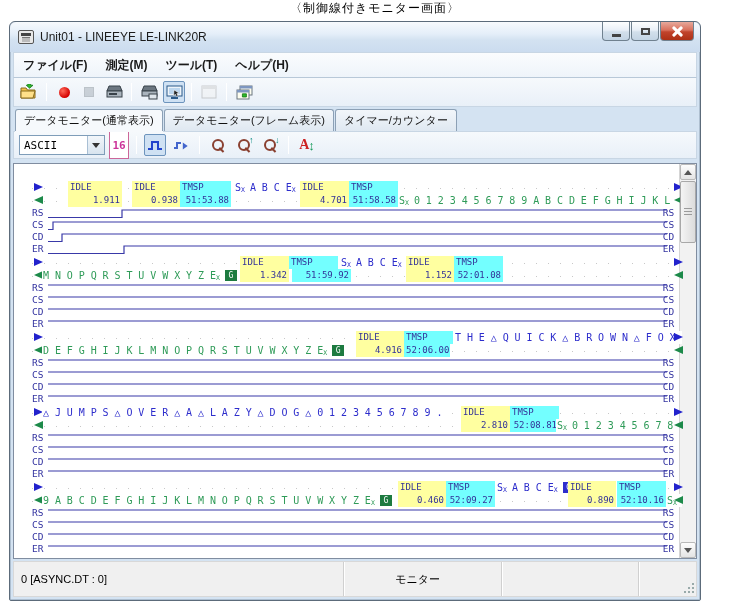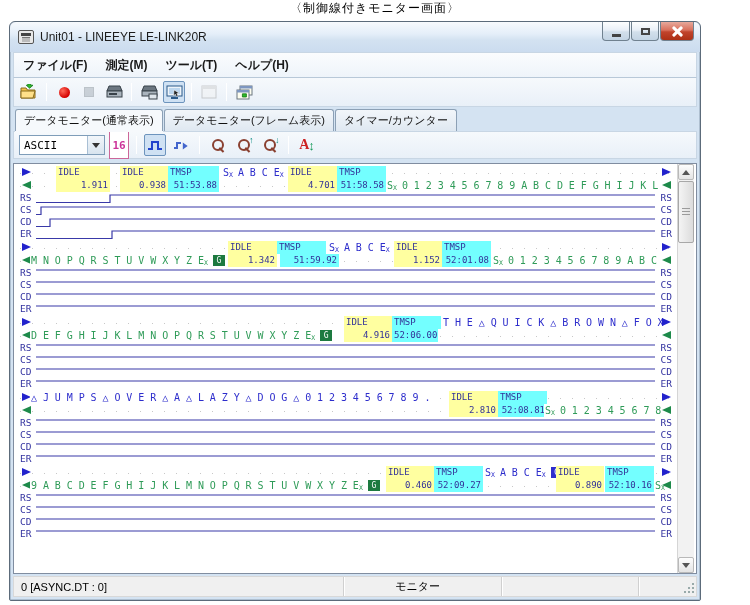--- a/index.html
+++ b/index.html
@@ -64,21 +64,21 @@
   .mag { position:relative; width:13px; height:13px; }
   .mag::before { content:""; position:absolute; left:0; top:0; width:8px; height:8px; border:2px solid #8a4030; border-radius:50%; }
   .mag::after { content:""; position:absolute; left:8px; top:8px; width:6px; height:2px; background:#8a4030; transform:rotate(45deg); transform-origin:0 0; }
   .mag .dir { position:absolute; right:-3px; top:-4px; font-size:9px; color:#0a8a80; font-weight:bold; }
   .btnAI { display:flex; align-items:center; gap:0; }
   .btnAI .A { color:#cc2222; font-size:14px; font-weight:bold; font-family:"Liberation Serif", serif; }
   .btnAI .ud { color:#119955; font-size:13px; margin-left:-1px; }
 
   
   .monitor { flex:1; margin:4px 3px 2px 3px; border:1px solid #808da0; background:#fff; position:relative; overflow:hidden; display:flex; }
-  .mon-content { width:663px; position:relative; padding-top:2px; font-family:"DejaVu Sans Mono", monospace; }
+  .mon-content { width:663px; position:relative; padding-top:17px; font-family:"DejaVu Sans Mono", monospace;margin-left:12px; }
   .block { position:relative; height:74px; margin-bottom:1px; }
   .row { position:relative; height:13px; line-height:13px;
          background:repeating-linear-gradient(90deg,#c8c8c8 0 1px, transparent 1px 12px) 6px 7px / 100% 1px no-repeat; }
   .seg { position:absolute; top:0; height:13px; }
   .arrow { width:10px; height:13px; }
   .arrow i { display:block; width:0; height:0; margin-top:2px; }
   .row.tx .arrow i { border-top:4.5px solid transparent; border-bottom:4.5px solid transparent; border-left:9px solid #2222cc; }
   .row.rx .arrow i { border-top:4.5px solid transparent; border-bottom:4.5px solid transparent; border-right:9px solid #1d8a4a; }
   .chip { font-size:9px; color:#333399; padding:0 2px; overflow:hidden; white-space:nowrap; }
   .chip.idle { background:#ffffa0; }
@@ -103,21 +103,21 @@
   .sb-btn { height:16px; background:linear-gradient(#fdfdfd,#e4e4e4); border:1px solid #b9b9b9; border-radius:2px;
             display:flex; align-items:center; justify-content:center; }
   .sb-btn.down { margin-top:auto; }
   .tri-up { width:0;height:0;border-left:4px solid transparent;border-right:4px solid transparent;border-bottom:5px solid #555; }
   .tri-dn { width:0;height:0;border-left:4px solid transparent;border-right:4px solid transparent;border-top:5px solid #555; }
   .sb-thumb { height:62px; margin:1px 0; background:linear-gradient(90deg,#f4f4f4,#dcdcdc); border:1px solid #a8a8a8; border-radius:2px; position:relative; }
   .sb-thumb::after { content:""; position:absolute; left:3px; right:3px; top:26px; height:8px;
                      background:repeating-linear-gradient(#9b9b9b 0 1px, transparent 1px 3px); }
 
   
-  .statusbar { height:21px; margin:0 3px 3px 3px; background:#f0f0f0; border:1px solid #d8d8d8;
+  .statusbar { height:36px; margin:0 3px 3px 3px; background:#f0f0f0; border:1px solid #d8d8d8;
                display:flex; align-items:center; font-size:11px; color:#000;gap:44px; }
   .scell { height:100%; display:flex; align-items:center; padding-left:7px; border-right:1px solid #d0d0d0; box-shadow:1px 0 0 #fff; }
   .scell.c1 { width:356px; } .scell.c2 { width:122px; } .scell.c3 { width:100px; } .scell.c4 { flex:1; }
   .grip { width:12px; height:12px; margin:auto 2px 2px auto; align-self:flex-end;
           background:radial-gradient(circle at 2px 10px,#9aa 1px,transparent 1.4px),
                      radial-gradient(circle at 6px 10px,#9aa 1px,transparent 1.4px),
                      radial-gradient(circle at 10px 10px,#9aa 1px,transparent 1.4px),
                      radial-gradient(circle at 6px 6px,#9aa 1px,transparent 1.4px),
                      radial-gradient(circle at 10px 6px,#9aa 1px,transparent 1.4px),
                      radial-gradient(circle at 10px 2px,#9aa 1px,transparent 1.4px); }
@@ -334,21 +334,20 @@
           </div>
           <div class="row rx">
             <span class="seg arrow" style="left: 8px;">
               <i></i>
             </span>
             <span class="seg data" style="left: 16px;">MNOPQRSTUVWXYZ<span class="cc">E<sub>X</sub></span><span class="gblk">G</span></span>
             <span class="seg chip val idle" style="left: 214px; width: 49px;">1.342</span>
             <span class="seg chip val tmsp" style="left: 266px; width: 59px;">51:59.92</span>
             <span class="seg chip val idle" style="left: 380px; width: 48px;">1.152</span>
             <span class="seg chip val tmsp" style="left: 428px; width: 49px;">52:01.08</span>
-            <span class="seg data" style="left: 478px;"><span class="cc">S<sub>X</sub></span>0123456789ABC</span>
             <span class="seg arrow" style="left: 648px;">
               <i></i>
             </span>
           </div>
           <div class="ctl">
             <span class="lbl l">RS</span>
             <span class="lbl r">RS</span>
             <svg width="619" height="12">
               <polyline points="0,3 619,3" fill="none" stroke="#3939a8" stroke-width="1.2"></polyline>
             </svg>

